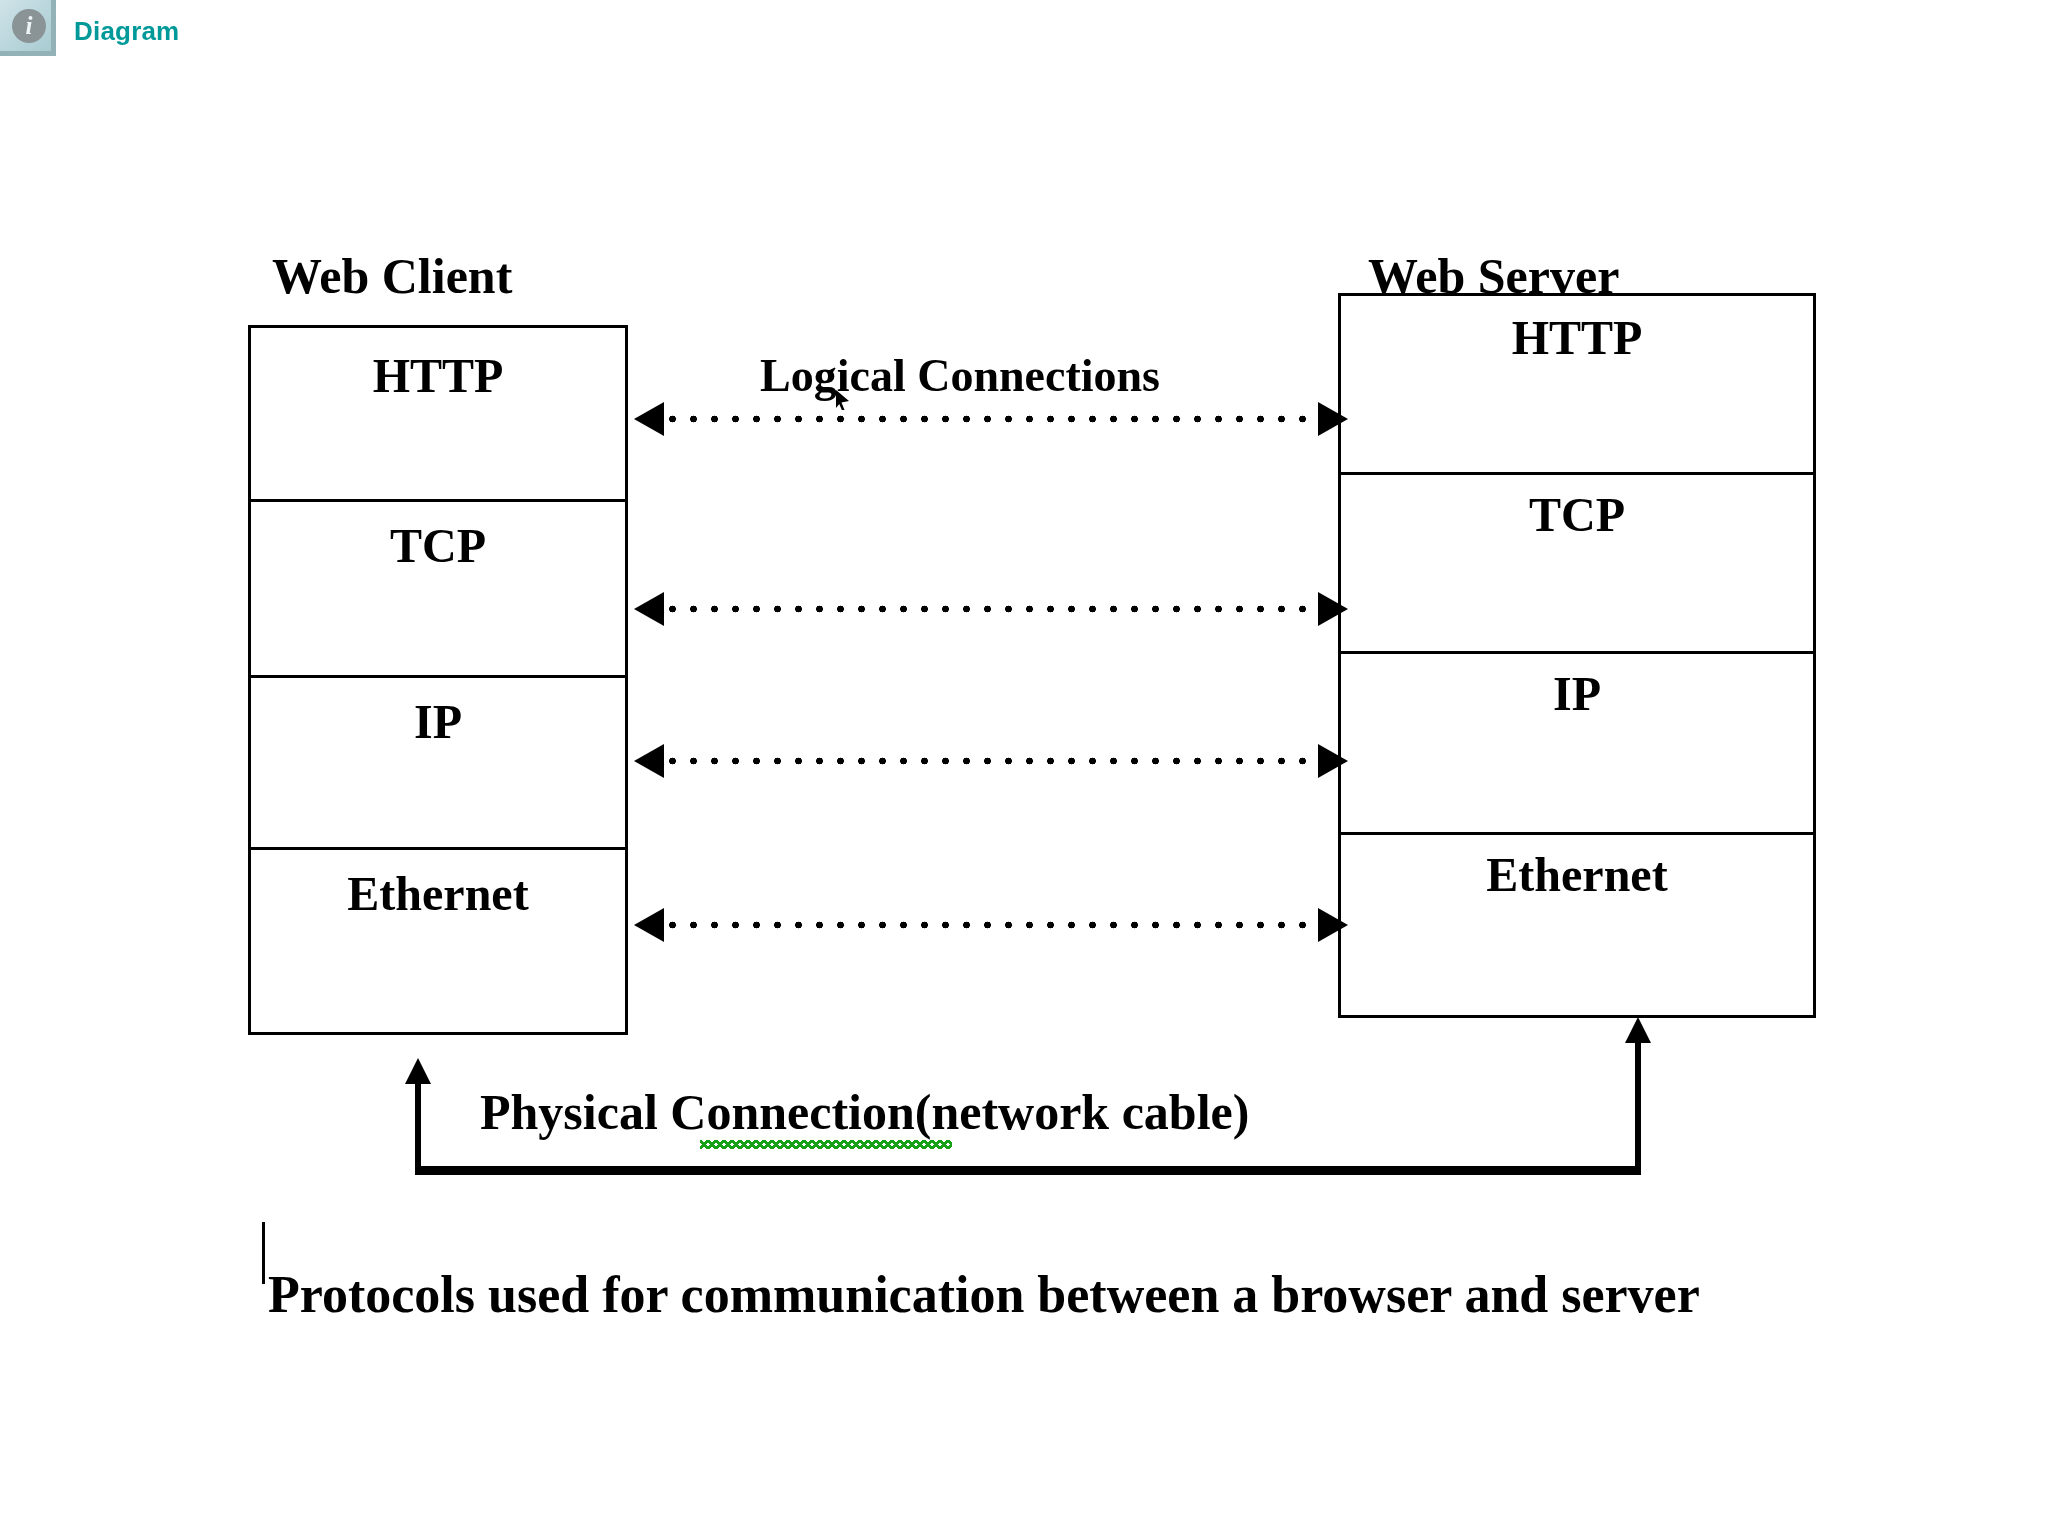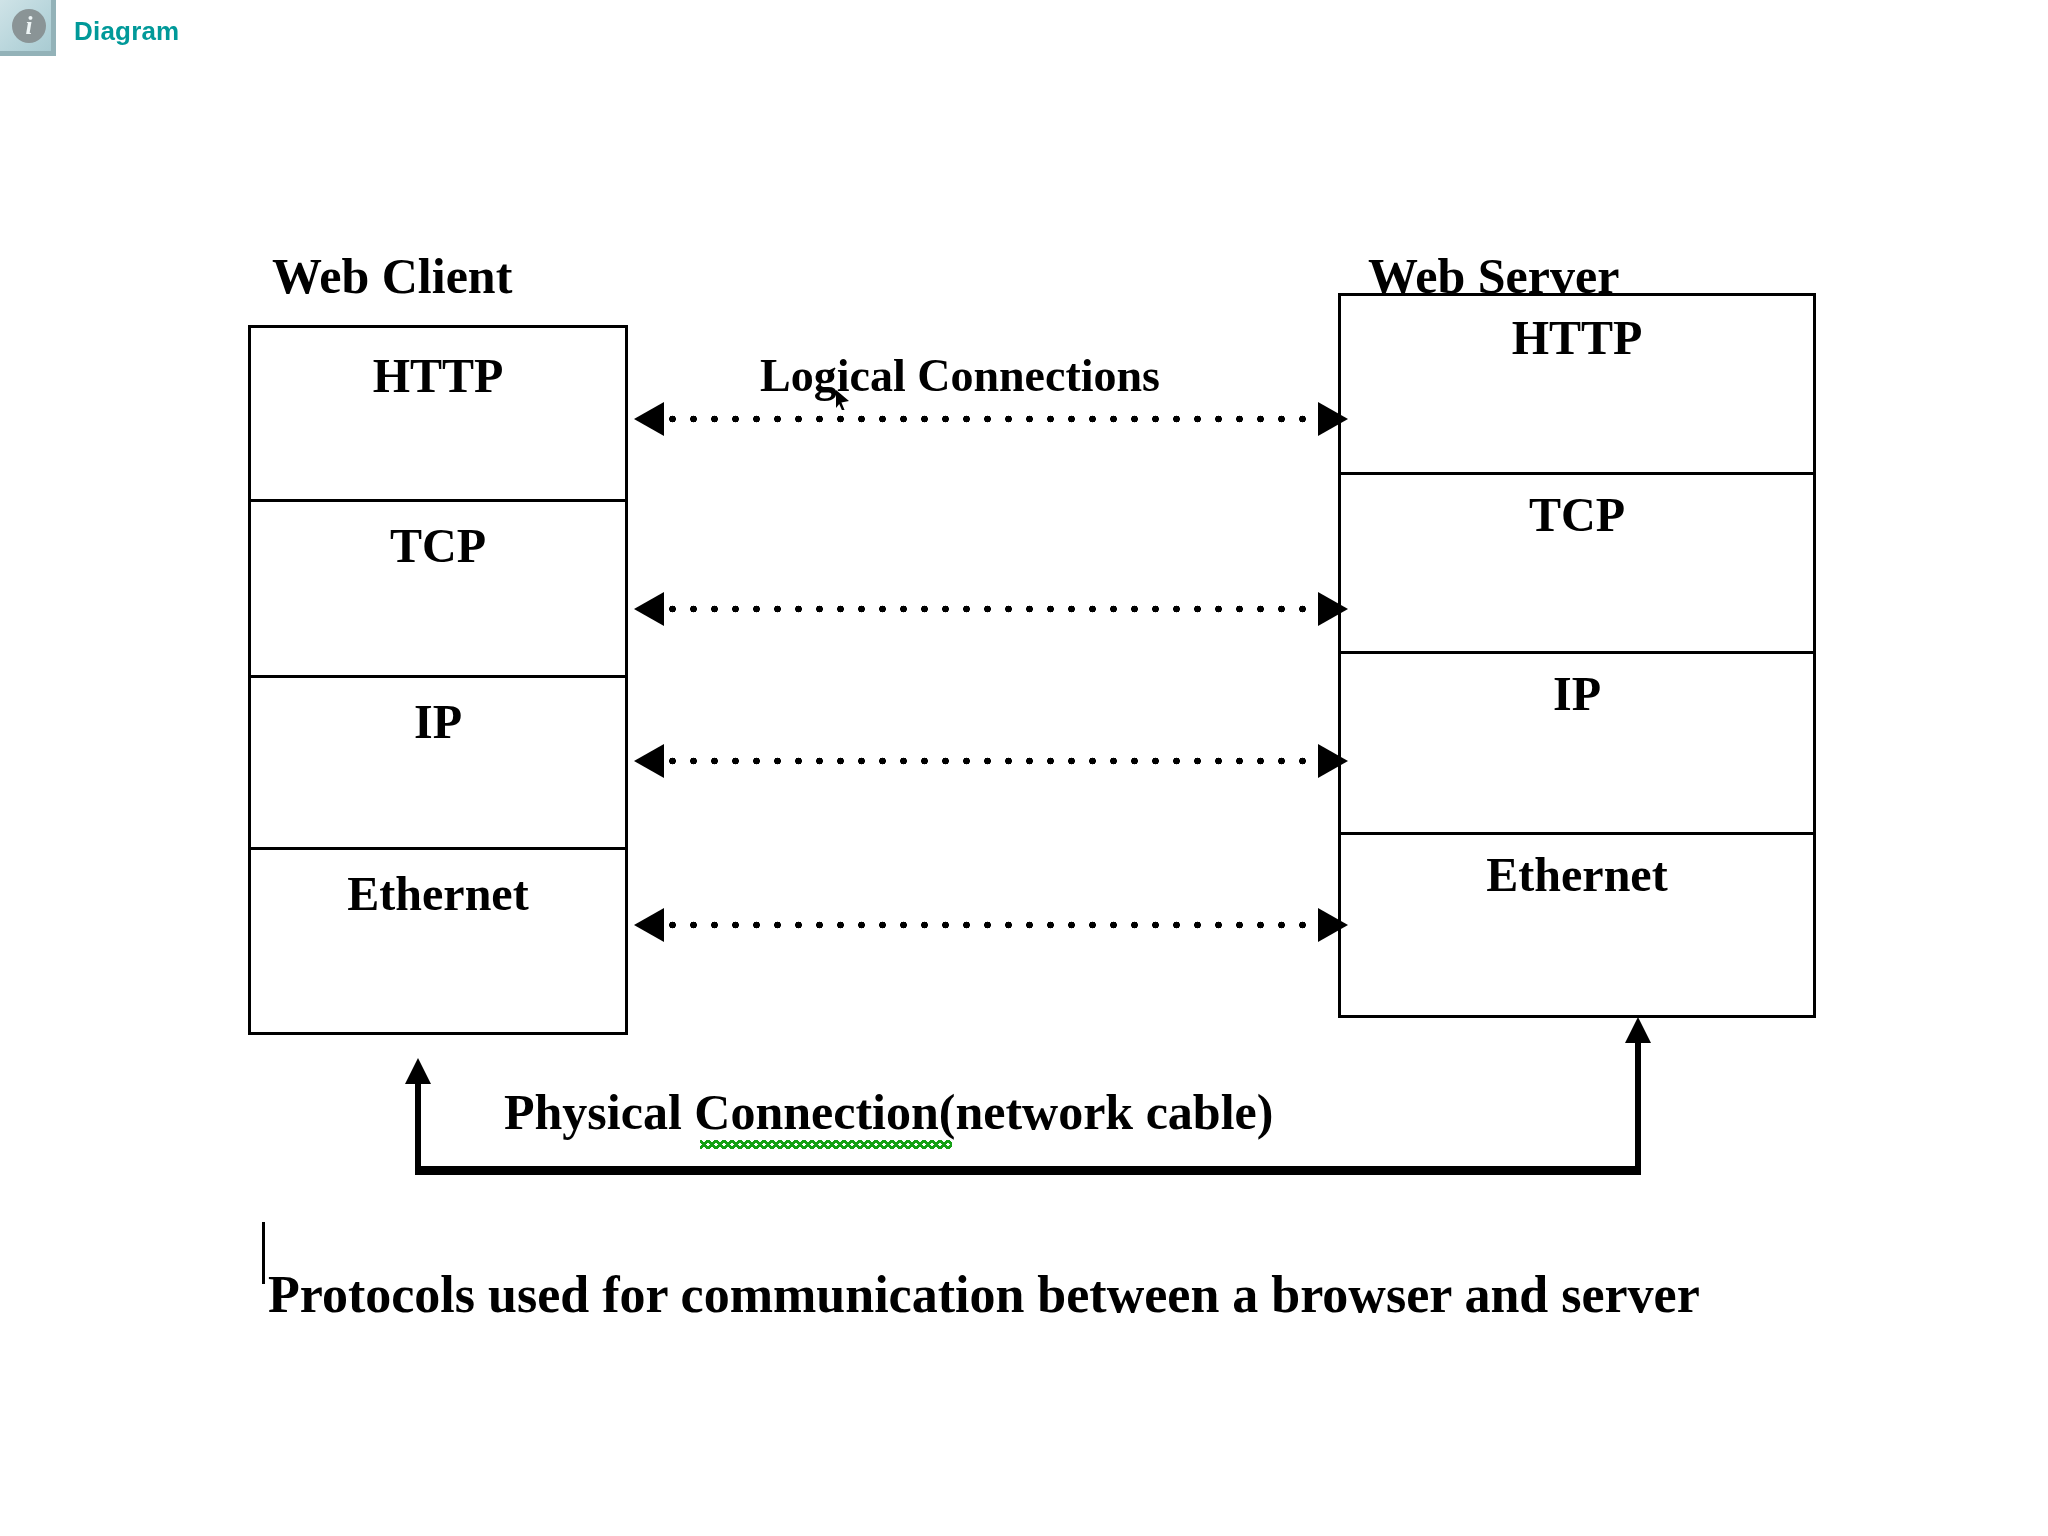--- a/index.html
+++ b/index.html
@@ -213,21 +213,20 @@
   }
 
   #physical-label {
     position: absolute;
     left: 480px; top: 1083px;
     font-family: "Liberation Serif", serif;
     font-weight: bold;
     font-size: 50px;
     color: #000;
     white-space: nowrap;
-    margin-left: 24px;
   }
   #spell-squiggle {
     position: absolute;
     left: 700px; top: 1140px;
     width: 252px; height: 9px;
     background-image:
       linear-gradient(45deg, transparent 40%, #16a016 40%, #16a016 60%, transparent 60%),
       linear-gradient(-45deg, transparent 40%, #16a016 40%, #16a016 60%, transparent 60%);
     background-size: 8px 9px;
     background-repeat: repeat-x;

